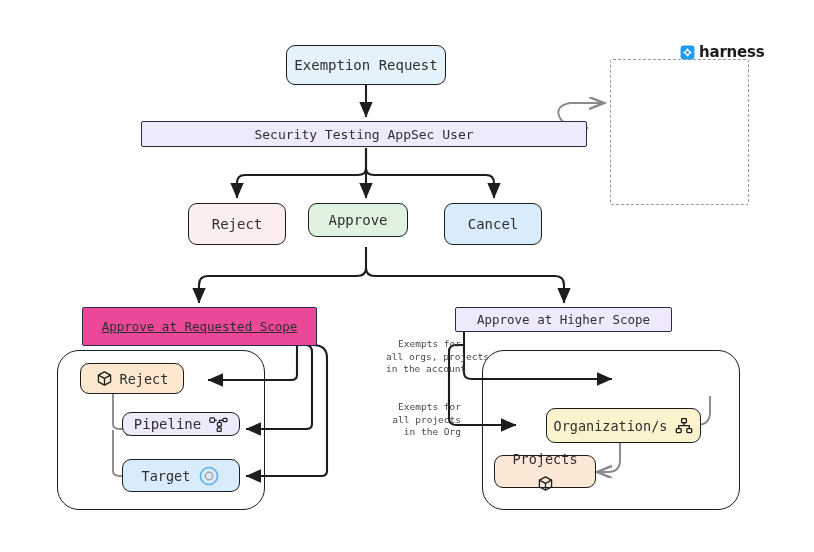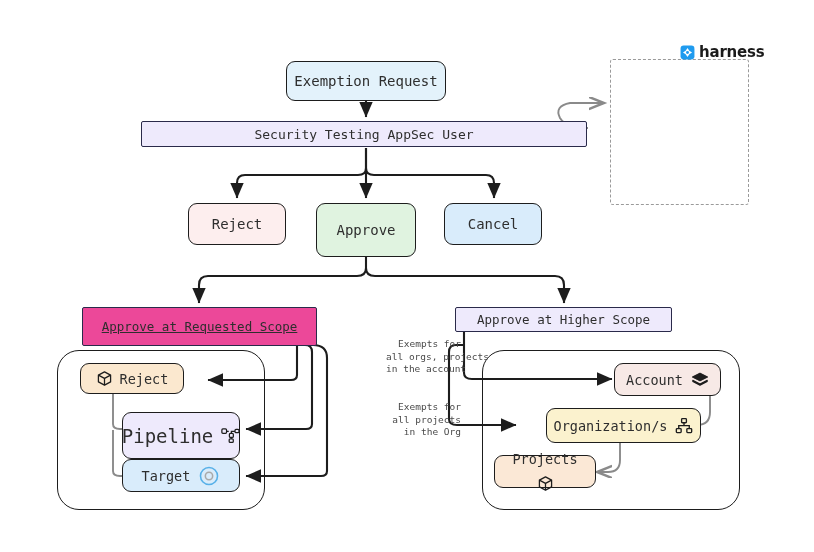--- a/index.html
+++ b/index.html
@@ -135,32 +135,32 @@
 
       <path d="M113,394 L113,424 Q113,429 120,429 L141,429" marker-end="url(#ahg2)"></path>
       <path d="M113,430 L113,471 Q113,476 120,476 L141,476" marker-end="url(#ahg2)"></path>
 
       <path d="M710,396 L710,412 Q710,425 697,425 L682,425" marker-end="url(#ahg2)"></path>
 
       <path d="M620,443 L620,460 Q620,472 608,472 L597,472" marker-end="url(#ahg2)"></path>
     </g>
   </svg>
 
-  <div class="node round" style="left:286px;top:45px;width:160px;height:40px;background:#e3f2fb;font-size:14px;margin-top:16px;">
+  <div class="node round" style="left:286px;top:45px;width:160px;height:40px;background:#e3f2fb;font-size:14px;">
     <span>Exemption Request</span>
   </div>
 
   <div class="node sq" style="left:141px;top:121px;width:446px;height:26px;background:#eeeafc;font-size:13px;">
     <span>Security Testing AppSec User</span>
   </div>
 
   <div class="node round" style="left:188px;top:203px;width:98px;height:42px;background:#fdeeee;font-size:14px;">
     <span>Reject</span>
   </div>
-  <div class="node round" style="left:316px;top:203px;width:100px;height:54px;background:#e0f3e0;font-size:14px;">
+  <div class="node round" style="left:308px;top:203px;width:100px;height:34px;background:#e0f3e0;font-size:14px;">
     <span>Approve</span>
   </div>
   <div class="node round" style="left:444px;top:203px;width:98px;height:42px;background:#d9ecfb;font-size:14px;">
     <span>Cancel</span>
   </div>
 
   <div class="node sq" style="left:82px;top:307px;width:235px;height:39px;background:#ec4899;font-size:12.5px;text-decoration:underline;">
     <span>Approve at Requested Scope</span>
   </div>
   <div class="node sq" style="left:455px;top:307px;width:217px;height:25px;background:#eeeafc;font-size:12.5px;">
@@ -173,21 +173,21 @@
     <span class="ico">
       <svg width="17" height="17" viewBox="0 0 24 24" fill="none" stroke="#1d1d1d" stroke-width="1.8" stroke-linejoin="round">
         <path d="M12 2.6 20.6 7.2 20.6 16.8 12 21.4 3.4 16.8 3.4 7.2 z"></path>
         <path d="M3.4 7.2 12 11.9 20.6 7.2"></path>
         <path d="M12 11.9 12 21.4"></path>
       </svg>
     </span>
     <span>Reject</span>
   </div>
 
-  <div class="node round" style="left:122px;top:412px;width:118px;height:47px;background:#eeeafc;font-size:19px;gap:8px;">
+  <div class="node round" style="left:122px;top:412px;width:118px;height:24px;background:#eeeafc;font-size:14px;gap:8px;">
     <span>Pipeline</span>
     <span class="ico">
       <svg width="19" height="17" viewBox="0 0 26 22" fill="none" stroke="#1d1d1d" stroke-width="1.7">
         <rect x="1.2" y="2" width="6.4" height="6" rx="1.4"></rect>
         <rect x="11.5" y="8.2" width="5.4" height="5.4" rx="1.3"></rect>
         <rect x="19.2" y="2.6" width="5.4" height="4.6" rx="1.3"></rect>
         <rect x="11.2" y="15.6" width="5.6" height="4.8" rx="1.3"></rect>
         <path d="M7.6 5.2 H10.6 M14.2 8.2 V5.2 H19.2 M14.2 13.6 V15.6"></path>
       </svg>
     </span>
@@ -198,29 +198,20 @@
     <span class="ico">
       <svg width="22" height="22" viewBox="0 0 24 24" fill="none">
         <circle cx="12" cy="12" r="9.3" stroke="#57b0e8" stroke-width="1.7"></circle>
         <circle cx="12" cy="12" r="4" stroke="#a9a9a9" stroke-width="1.7"></circle>
       </svg>
     </span>
   </div>
 
   <div class="biground" style="left:482px;top:350px;width:256px;height:158px;"></div>
 
-  <div class="node round" style="left:614px;top:363px;width:107px;height:33px;background:#f7e9e6;font-size:13.5px;gap:8px;">
-    <span>Account</span>
-    <span class="ico">
-      <svg width="18" height="18" viewBox="0 0 24 24" fill="#1d1d1d" stroke="#1d1d1d" stroke-width="1.4" stroke-linejoin="round">
-        <path d="M12 2.8 22 8 12 13.2 2 8 z"></path>
-        <path d="M2.4 12.4 12 17.3 21.6 12.4 21.6 14.1 12 19.1 2.4 14.1 z"></path>
-      </svg>
-    </span>
-  </div>
 
   <div class="node round" style="left:518px;top:408px;width:155px;height:35px;background:#fbf2ce;font-size:13.5px;gap:8px;margin-left:28px;">
     <span>Organization/s</span>
     <span class="ico">
       <svg width="18" height="18" viewBox="0 0 24 24" fill="none" stroke="#1d1d1d" stroke-width="1.8">
         <rect x="8.8" y="2.2" width="6.4" height="5.4" rx="1"></rect>
         <rect x="1.8" y="15.4" width="6.4" height="5.4" rx="1"></rect>
         <rect x="15.8" y="15.4" width="6.4" height="5.4" rx="1"></rect>
         <path d="M12 7.6 V11.4 M5 15.4 V11.4 H19 V15.4"></path>
       </svg>

